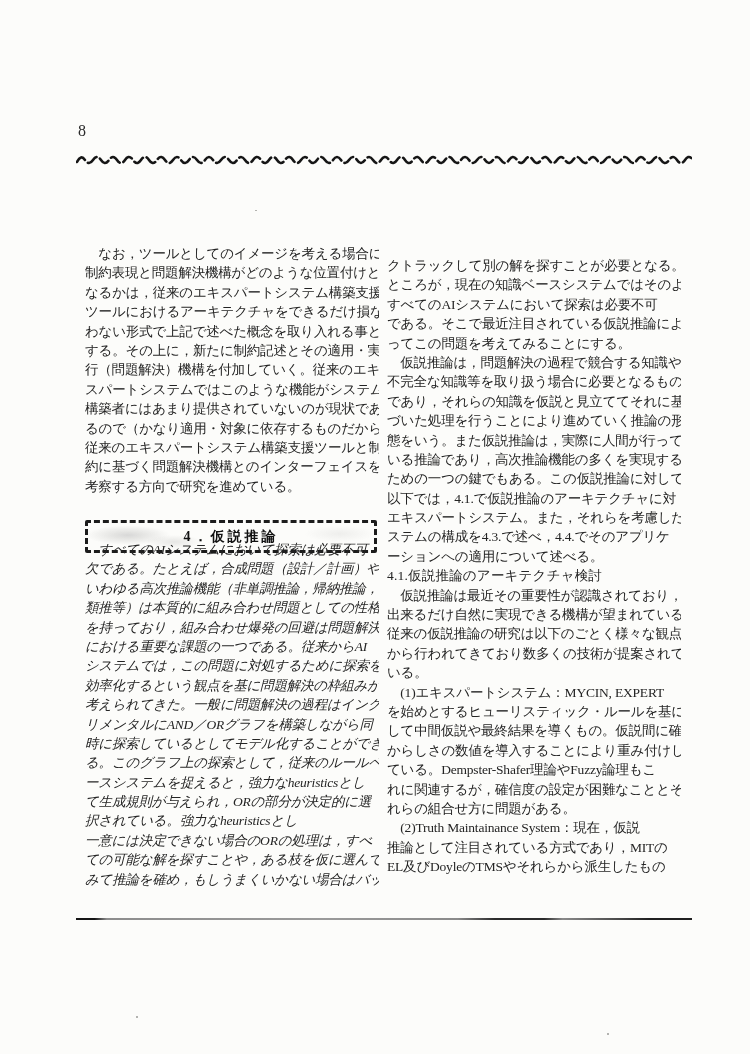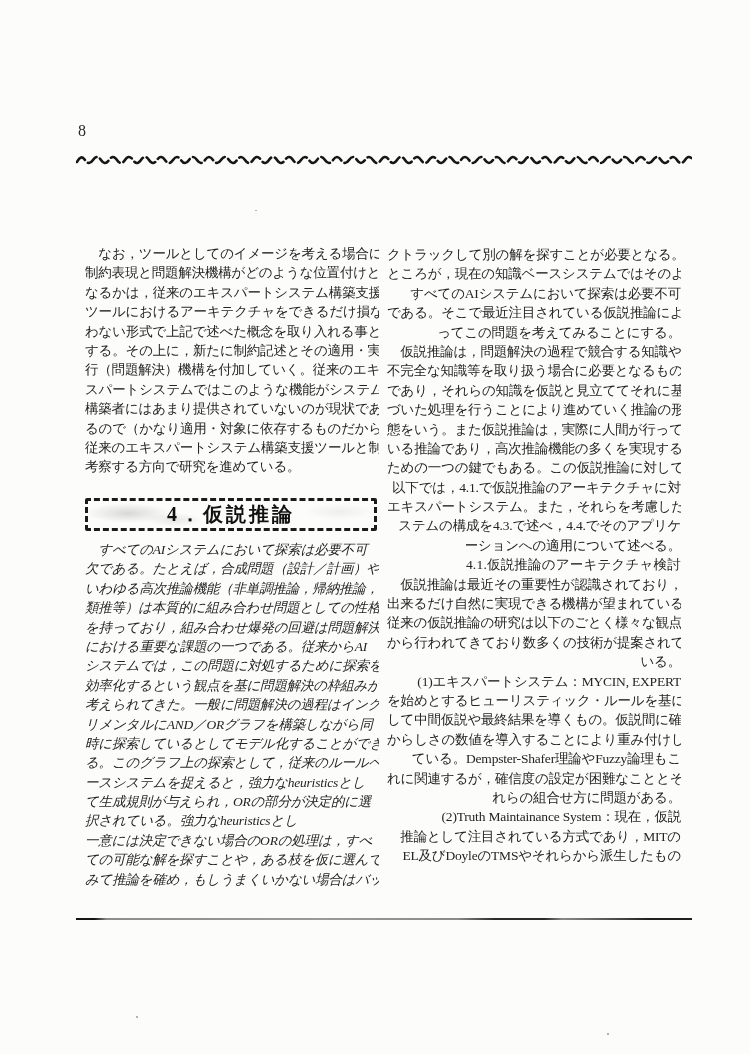--- a/index.html
+++ b/index.html
@@ -18,31 +18,31 @@
   }
   .toprule{
     position:absolute;left:76px;top:153px;width:616px;height:12px;
   }
   .column{
     position:absolute;width:294px;
     font-size:13.5px;line-height:19.4px;letter-spacing:-0.2px;
   }
   .col-left-1{left:85px;top:244px;}
   .col-left-2{left:85px;top:540px;font-style:italic;}
-  .col-right{left:387px;top:245px;text-align:right;}
+  .col-right{left:387px;top:256px;}
   .line{height:19.4px;white-space:nowrap;overflow:hidden;}
   .line.bold{font-weight:normal;letter-spacing:0.2px;}
   .heading-box{
-    position:absolute;left:85px;top:498px;width:292px;height:33px;
+    position:absolute;left:85px;top:520px;width:292px;height:33px;
     box-sizing:border-box;
     border:3px dashed #1c1c1c;
     border-radius:2px;
     text-align:center;
     font-weight:bold;
-    font-size:20px;
+    font-size:14px;
     line-height:27px;
     letter-spacing:3px;
     color:#111;
     background:
       radial-gradient(ellipse 60px 14px at 14% 45%, rgba(90,90,90,0.22), rgba(0,0,0,0) 70%),
       radial-gradient(ellipse 40px 10px at 30% 70%, rgba(110,110,110,0.15), rgba(0,0,0,0) 70%),
       radial-gradient(ellipse 50px 12px at 88% 40%, rgba(120,120,120,0.10), rgba(0,0,0,0) 70%);
   }
   .footrule{
     position:absolute;left:76px;top:918px;width:616px;height:2px;
@@ -70,20 +70,21 @@
       <div class="line">制約表現と問題解決機構がどのような位置付けと</div>
       <div class="line">なるかは，従来のエキスパートシステム構築支援</div>
       <div class="line">ツールにおけるアーキテクチャをできるだけ損な</div>
       <div class="line">わない形式で上記で述べた概念を取り入れる事と</div>
       <div class="line">する。その上に，新たに制約記述とその適用・実</div>
       <div class="line">行（問題解決）機構を付加していく。従来のエキ</div>
       <div class="line">スパートシステムではこのような機能がシステム</div>
       <div class="line">構築者にはあまり提供されていないのが現状であ</div>
       <div class="line">るので（かなり適用・対象に依存するものだから），</div>
       <div class="line">従来のエキスパートシステム構築支援ツールと制</div>
+      <div class="line">約に基づく問題解決機構とのインターフェイスを</div>
       <div class="line">考察する方向で研究を進めている。</div>
     </div>
 
   <div class="heading-box">
     <span>4．仮説推論</span>
   </div>
 
   <div class="column col-left-2">
       <div class="line">　すべてのAIシステムにおいて探索は必要不可</div>
       <div class="line">欠である。たとえば，合成問題（設計／計画）や，</div>

